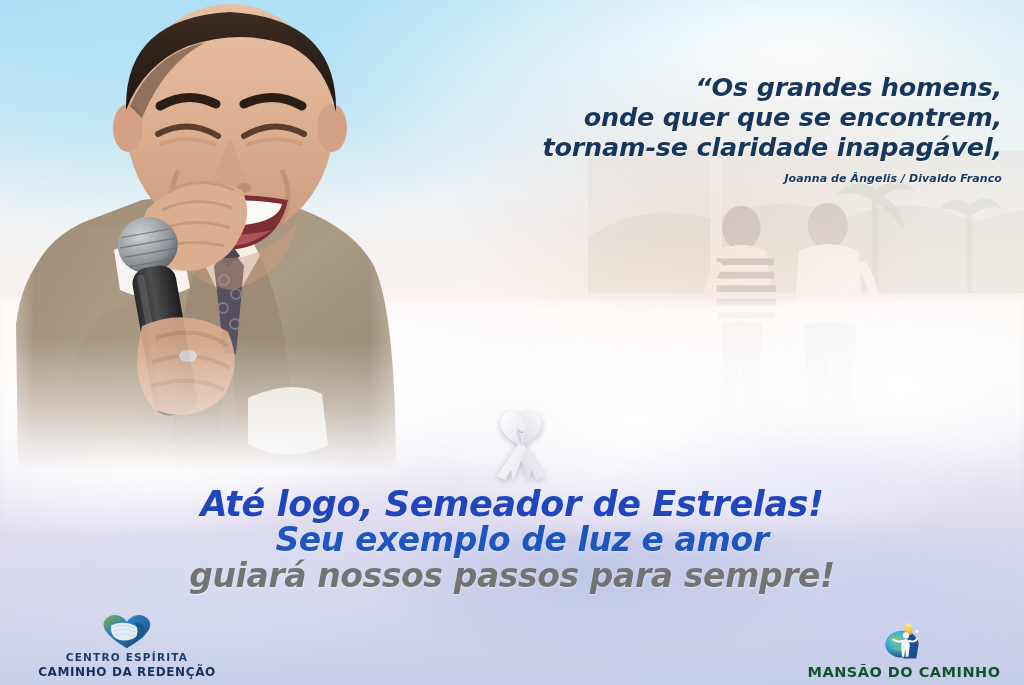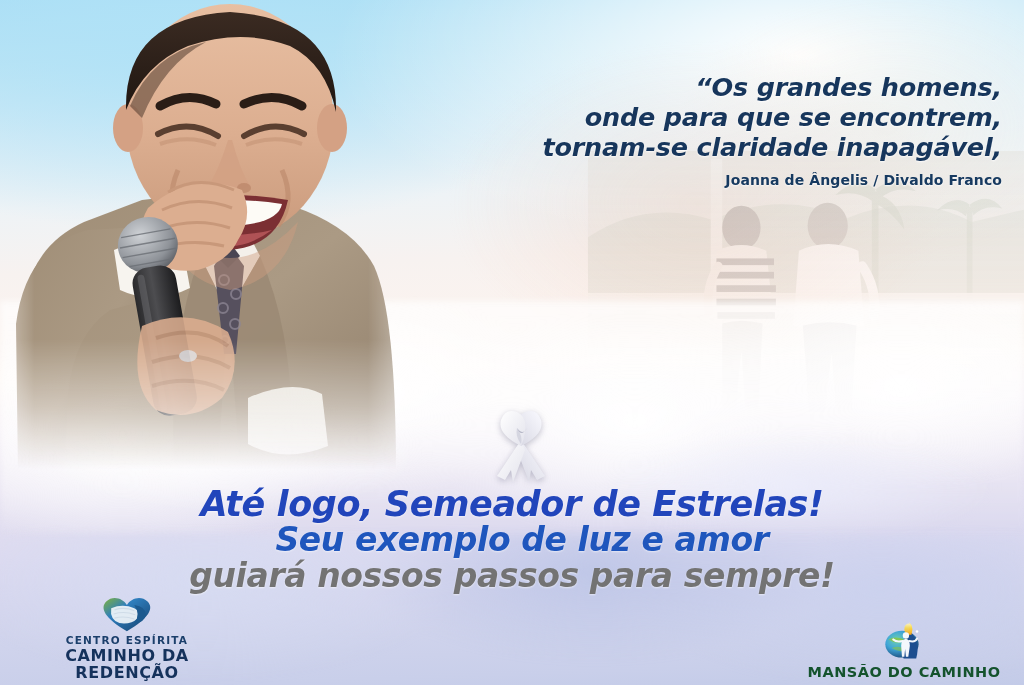--- a/index.html
+++ b/index.html
@@ -90,22 +90,22 @@
     font-family:"DejaVu Sans", sans-serif;
     font-style:italic; font-weight:bold;
     font-size:25.5px; line-height:30px;
     color:#17365c; letter-spacing:-.2px;
     white-space:nowrap;
     text-shadow:0 1px 2px rgba(255,255,255,.85);
   }
   .quote-attrib {
     margin-top:10px;
     font-family:"DejaVu Sans", sans-serif;
-    font-weight:bold;
-    font-size:14px; color:#173a60;
+    font-style:italic; font-weight:bold;
+    font-size:11px; color:#173a60;
     letter-spacing:.1px;
     text-shadow:0 1px 2px rgba(255,255,255,.85);
   }
 
   
   .portrait {
     position:absolute; left:-8px; top:-6px; width:470px; height:480px;
     z-index:5;
     -webkit-mask-image:
       linear-gradient(to bottom, #000 0%, #000 72%, rgba(0,0,0,.55) 86%, rgba(0,0,0,0) 99%),
@@ -144,21 +144,21 @@
   .logo-mark { height:40px; display:flex; align-items:center; justify-content:center; }
   .logo-mark svg { height:38px; display:block; }
 
   .logo-cap-sm {
     font-family:"DejaVu Sans", sans-serif; font-weight:bold;
     font-size:10.5px; letter-spacing:1.2px; color:#1b3f6b;
     line-height:13px;
   }
   .logo-cap-lg {
     font-family:"DejaVu Sans", sans-serif; font-weight:bold;
-    font-size:16px; letter-spacing:.6px; color:#15325c;
+    font-size:12px; letter-spacing:.6px; color:#15325c;
     line-height:17px;
   }
   .logo-cap-r {
     font-family:"DejaVu Sans", sans-serif; font-weight:bold;
     font-size:14.5px; letter-spacing:.5px; color:#14532d;
     line-height:18px; margin-top:2px;
   }
 </style>
 </head>
 <body>
@@ -340,21 +340,21 @@
         <path d="M160 392 Q200 380 232 396" stroke="#c99a7c" stroke-width="4" fill="none"></path>
         <ellipse cx="196" cy="362" rx="9" ry="6" fill="#e4e4e8" opacity=".9"></ellipse>
       </g>
 
       <path d="M256 404 Q300 384 330 400 L336 452 Q292 470 256 450 Z" fill="#f5f2ec" opacity=".85"></path>
     </svg>
   </div>
 
   <div class="quote">
     <div class="quote-line">“Os grandes homens,</div>
-    <div class="quote-line">onde para que se encontrem,</div>
+    <div class="quote-line">onde quer que se encontrem,</div>
     <div class="quote-line">tornam-se claridade inapagável,</div>
     <div class="quote-attrib">Joanna de Ângelis / Divaldo Franco</div>
   </div>
 
   <div class="ribbon">
     <svg viewBox="0 0 68 78" xmlns="http://www.w3.org/2000/svg">
       <defs>
         <linearGradient id="rbA" x1="0" y1="0" x2="1" y2="1">
           <stop offset="0%" stop-color="#ffffff"></stop>
           <stop offset="100%" stop-color="#e3e3ec"></stop>

